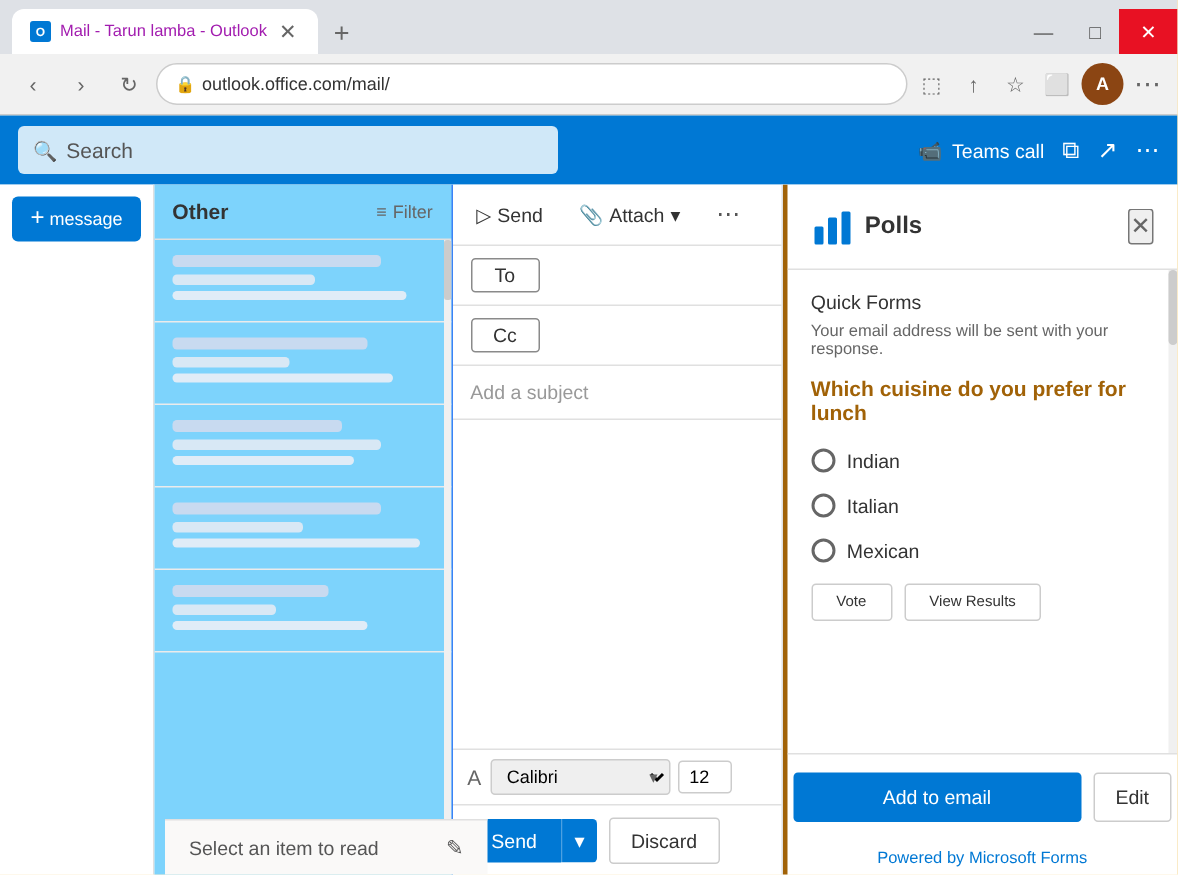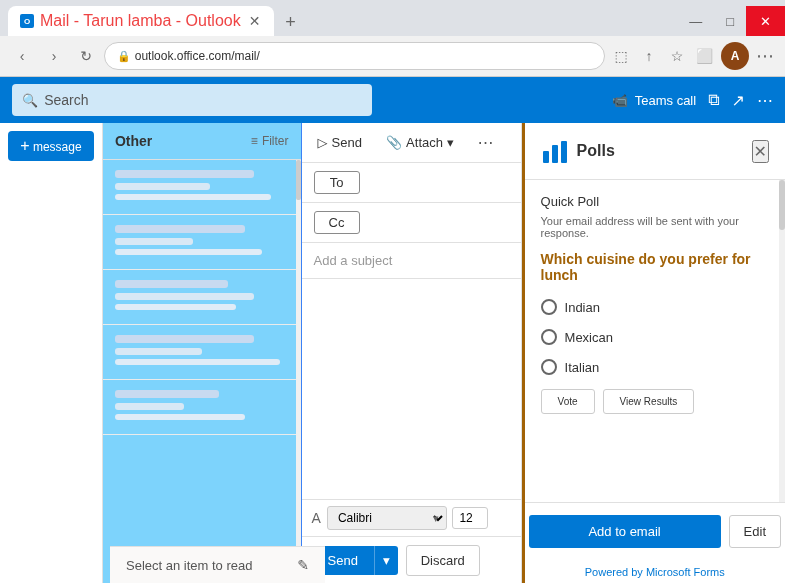--- a/index.html
+++ b/index.html
@@ -2,21 +2,21 @@
 <html><head>
   <meta charset="utf-8">
   <style>
     * { box-sizing: border-box; margin: 0; padding: 0; }
     body { font-family: 'Segoe UI', Arial, sans-serif; width: 785px; height: 583px; overflow: hidden; background: #f3c55a; }
 
     
     .browser-chrome { background: #f1f1f1; border-bottom: 1px solid #ccc; }
     .tab { display: flex; align-items: center; background: white; border-radius: 8px 8px 0 0; padding: 6px 12px; font-size: 12px; color: #333; min-width: 200px; gap: 6px; height: 30px; }
     .tab-favicon { width: 14px; height: 14px; background: #0078d4; border-radius: 2px; display: flex; align-items: center; justify-content: center; color: white; font-size: 8px; font-weight: bold; flex-shrink: 0; }
-    .tab-title { font-size: 16px; color: #ef4444; flex: 1; white-space: nowrap; overflow: hidden; text-overflow: ellipsis; }
+    .tab-title { font-size: 11px; color: #a21caf; flex: 1; white-space: nowrap; overflow: hidden; text-overflow: ellipsis; }
     .tab-close { color: #666; font-size: 14px; cursor: pointer; padding: 0 2px; }
 
     .address-bar-row { display: flex; align-items: center; padding: 4px 8px; background: #f1f1f1; gap: 4px; height: 40px; }
     .nav-btn { width: 28px; height: 28px; border-radius: 50%; display: flex; align-items: center; justify-content: center; color: #666; font-size: 14px; cursor: pointer; border: none; background: transparent; }
     .address-input { flex: 1; height: 28px; border: 1px solid #ccc; border-radius: 14px; padding: 0 12px; font-size: 12px; background: white; display: flex; align-items: center; color: #333; }
     .browser-icons { display: flex; align-items: center; gap: 4px; }
     .browser-icon { width: 24px; height: 24px; display: flex; align-items: center; justify-content: center; color: #666; font-size: 14px; cursor: pointer; }
     .profile-btn { width: 28px; height: 28px; border-radius: 50%; background: #8b4513; display: flex; align-items: center; justify-content: center; color: white; font-size: 12px; font-weight: bold; cursor: pointer; }
 
     
@@ -251,35 +251,35 @@
           </svg>
         </div>
         <span class="polls-title">Polls</span>
         <button class="polls-close">✕</button>
       </div>
 
       <div class="polls-content" style="position:relative;">
         <div style="position:absolute; right:0; top:0; width:6px; height:100%; background:#f0f0f0;">
           <div style="width:6px; height:50px; background:#ccc; border-radius:3px;"></div>
         </div>
-        <div class="poll-type">Quick Poll</div>
+        <div class="poll-type">Quick Forms</div>
         <div class="poll-notice">Your email address will be sent with your response.</div>
         <div class="poll-question">Which cuisine do you prefer for lunch</div>
 
         <div class="poll-option">
           <div class="radio-btn"></div>
           <span class="option-label">Indian</span>
         </div>
         <div class="poll-option">
           <div class="radio-btn"></div>
-          <span class="option-label">Mexican</span>
+          <span class="option-label">Italian</span>
         </div>
         <div class="poll-option">
           <div class="radio-btn"></div>
-          <span class="option-label">Italian</span>
+          <span class="option-label">Mexican</span>
         </div>
 
         <div class="poll-actions">
           <button class="vote-btn">Vote</button>
           <button class="results-btn">View Results</button>
         </div>
       </div>
 
       <div class="polls-footer">
         <button class="add-email-btn">Add to email</button>

